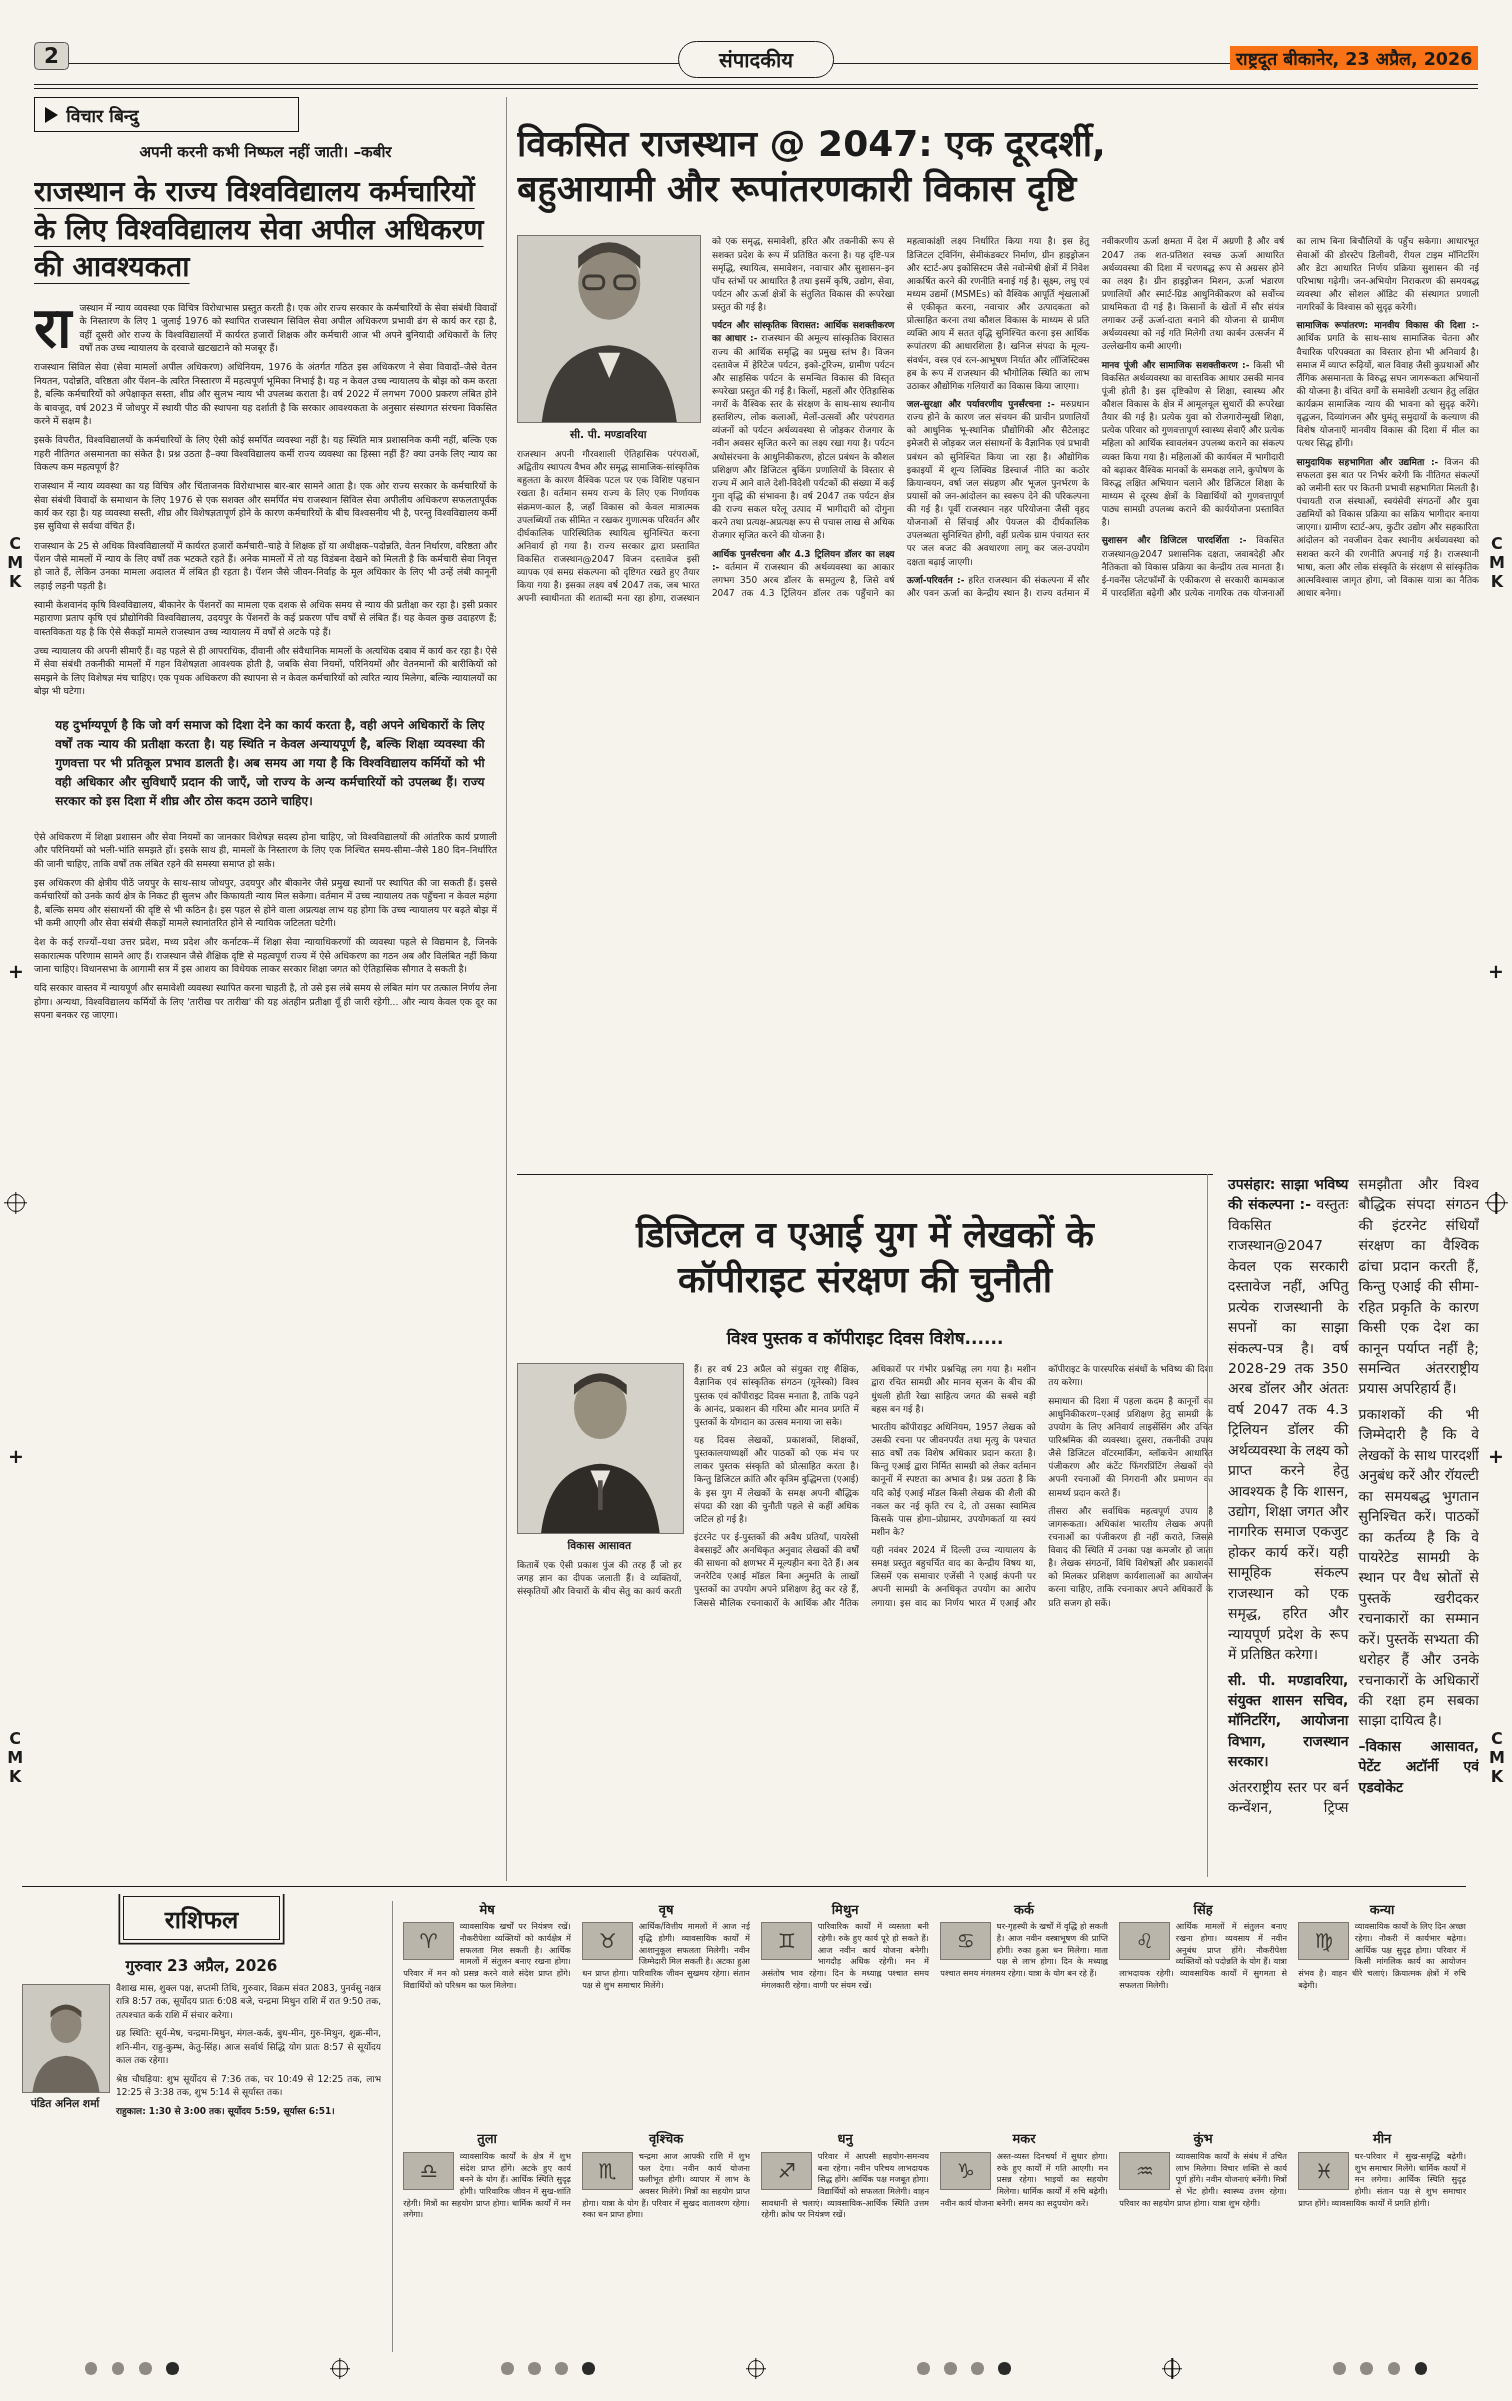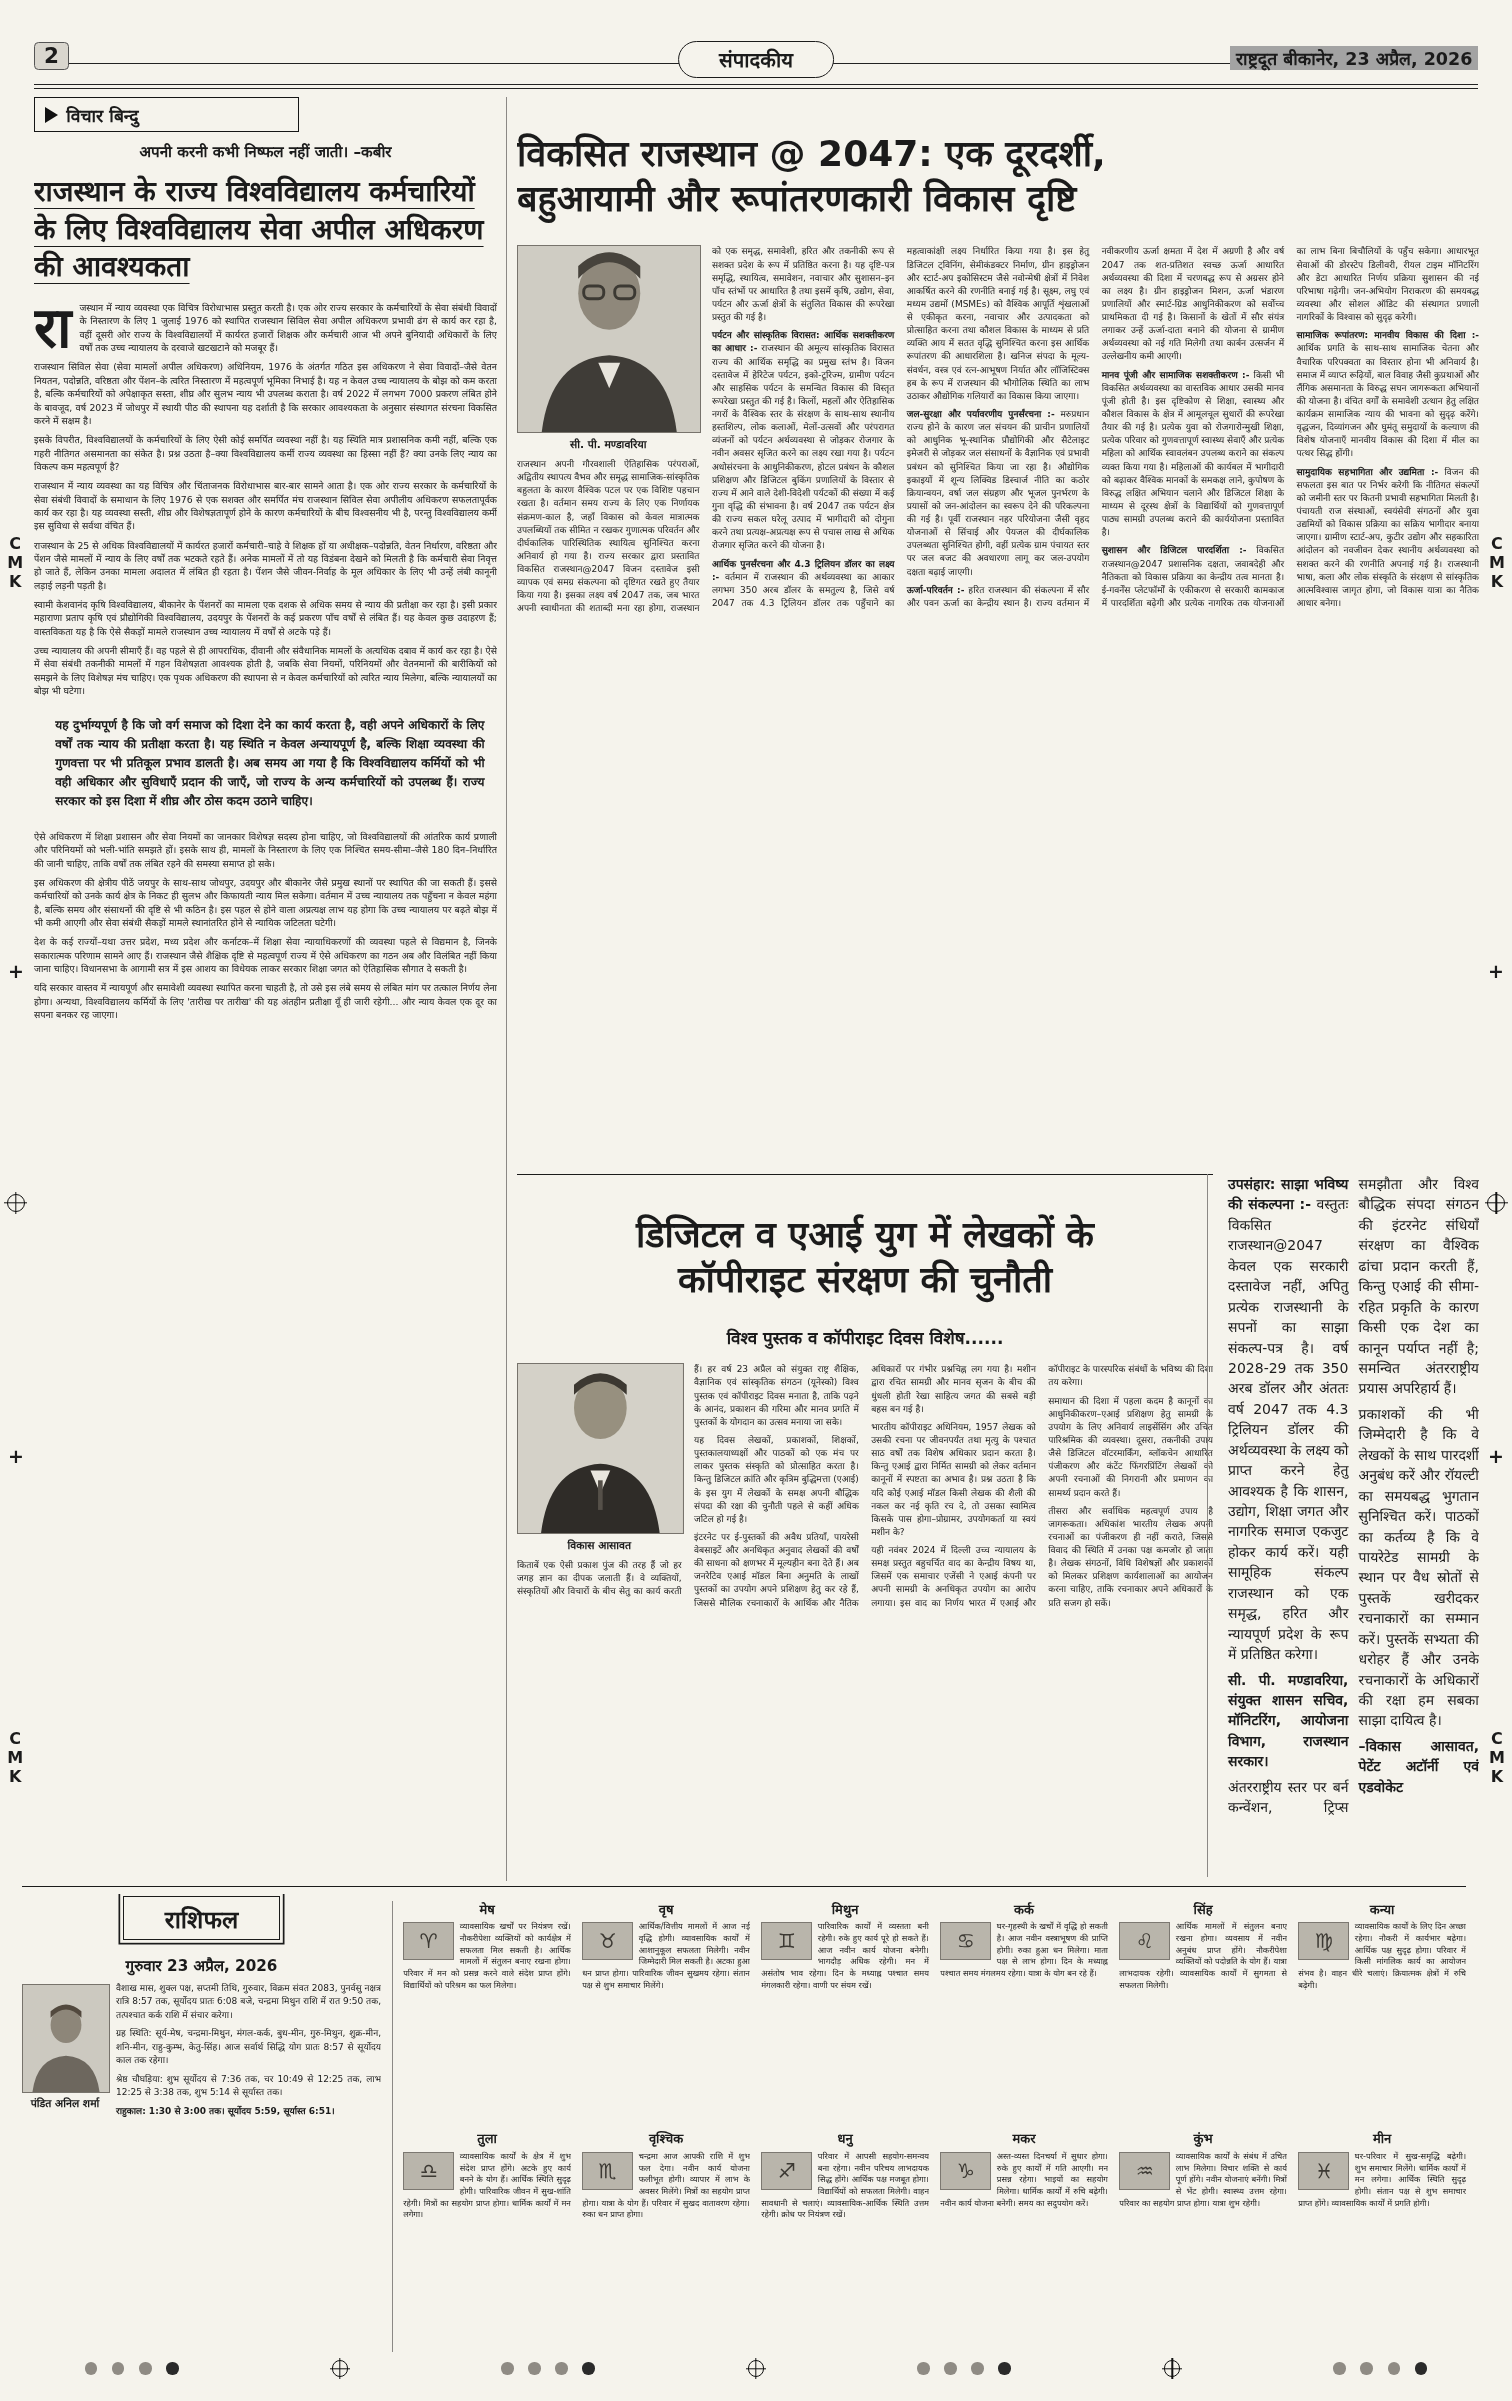--- a/index.html
+++ b/index.html
@@ -8,21 +8,21 @@
     background:#f5f3ec;color:#1b1b1b;
     font-family:"DejaVu Sans", sans-serif;overflow:hidden;
   }
   
   .pg-header{position:absolute;left:34px;right:34px;top:41px;height:37px;}
   .hdr-line{position:absolute;left:0;right:0;top:21.5px;border-top:1.1px solid #222;}
   .pg-num{position:absolute;left:0;top:1.1px;background:#d9d6ce;border:0.8px solid #555;border-radius:4.5px;
     font-size:21.5px;font-weight:bold;padding:1.1px 9px;line-height:1.1;}
   .sec-pill{position:absolute;left:50%;transform:translateX(-50%);top:0;background:#f5f3ec;
     border:1.7px solid #1b1b1b;border-radius:25px;padding:3.4px 40px;font-size:20.3px;font-weight:bold;}
-  .masthead{position:absolute;right:0;top:4.5px;background:#a3a3a3;padding:0 5.6px;
+  .masthead{position:absolute;right:0;top:4.5px;background:#f97316;padding:0 5.6px;
     font-size:17.5px;font-weight:bold;}
   .hdr-rule{position:absolute;left:34px;right:34px;top:84px;height:3.4px;
     border-top:1.1px solid #222;border-bottom:0.8px solid #222;}
   
   .vdiv{position:absolute;left:506px;top:97px;height:1784px;border-left:0.8px solid #8b8885;}
   
   .left-col{position:absolute;left:34px;top:97px;width:463px;height:1784px;overflow:hidden;}
   .vb-box{display:flex;align-items:center;gap:8px;width:243px;border:1.7px solid #161616;
     padding:4.5px 10.2px;font-size:17.5px;font-weight:bold;}
   .vb-flag{width:0;height:0;border-top:8.5px solid transparent;border-bottom:8.5px solid transparent;
@@ -31,21 +31,21 @@
   .lh1{font-size:28px;line-height:1.34;font-weight:bold;margin:2.3px 0 14.7px;
     text-decoration:underline;text-decoration-thickness:1.4px;text-underline-offset:7.3px;}
   .left-body{font-size:9.3px;line-height:1.45;text-align:justify;}
   .left-body p{margin:0 0 5.6px;}
   .dropcap{float:left;font-size:56px;line-height:.82;font-weight:bold;margin:4.5px 8px 0 0;}
   .pullquote{font-size:12px;line-height:1.58;font-weight:bold;margin:12.4px 8px 13.6px 14.7px;
     padding:5.6px 4.5px;border-left:2.3px solid #f5f3ec;}
   .l-credit{margin-top:10.2px;text-align:right;font-weight:bold;font-size:10.2px;line-height:1.5;padding-right:17px;}
   .l-credit span{display:block;}
   
-  .main-art{position:absolute;left:517px;top:108px;width:962px;height:1068px;overflow:hidden;}
+  .main-art{position:absolute;left:517px;top:98px;width:962px;height:1068px;overflow:hidden;}
   .mh{font-size:36px;line-height:1.24;font-weight:bold;}
   .art-body{margin-top:14.7px;column-gap:12.4px;font-size:9px;line-height:1.46;text-align:justify;}
   .cols5{column-count:5;column-fill:balance;}
   .cols4{column-count:4;column-fill:balance;}
   .art-body p{margin:0 0 5.1px;}
   .sec-h{font-weight:bold;}
   .credit{font-weight:bold;}
   .photo-fig{margin:0 0 5.6px;break-inside:avoid;}
   .photo{width:100%;background:#c9c5bc;border:0.6px solid #77736c;overflow:hidden;}
   .photo svg{display:block;width:100%;height:100%;}

